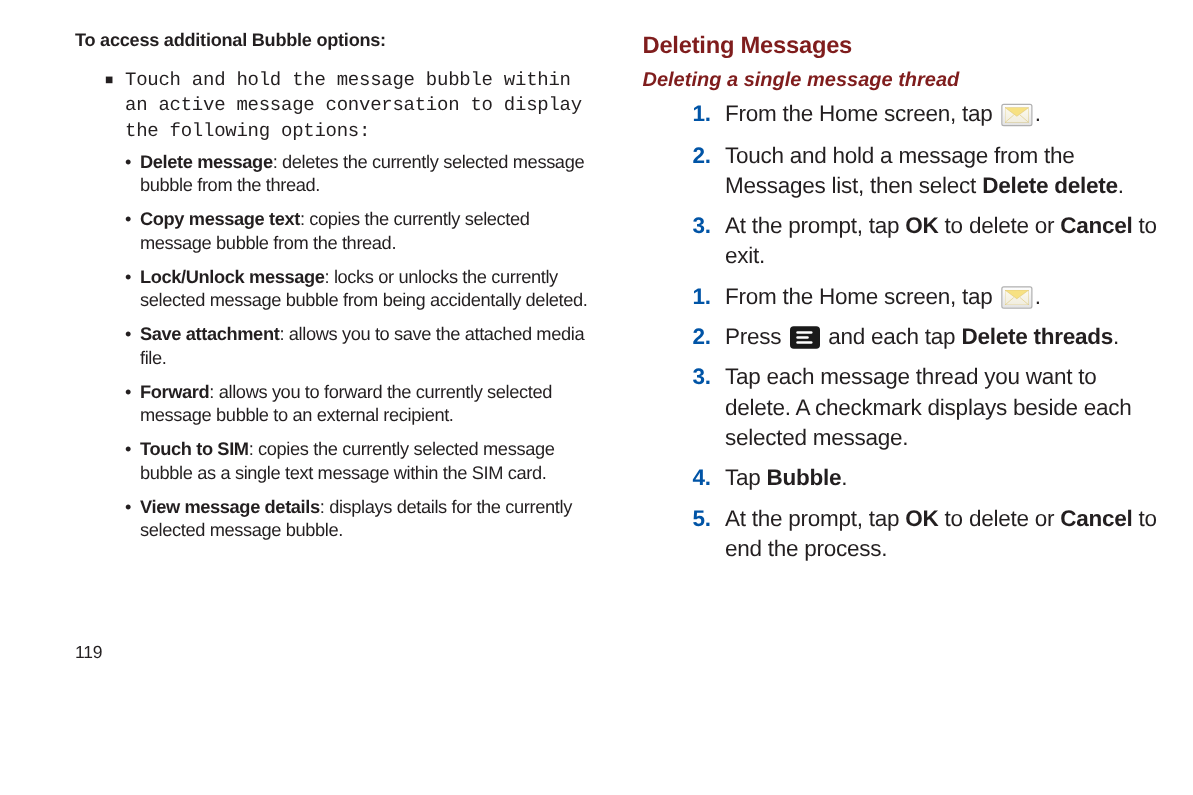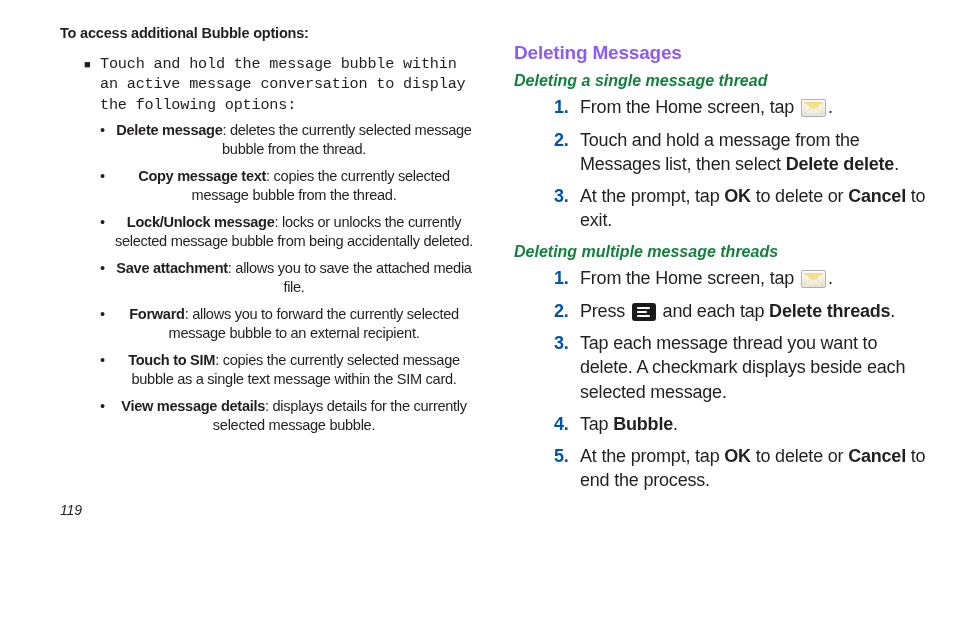--- a/index.html
+++ b/index.html
@@ -28,29 +28,29 @@
     flex: 0 0 416px;
   }
   .col-right {
     flex: 0 0 416px;
   }
   .condensed {
     font-stretch: condensed;
     letter-spacing: -0.2px;
   }
   .h1 {
-    color: #8b5cf6;
+    color: #7f1d1d;
     font-weight: 800;
     font-size: 19px;
-    margin: 16px 0 4px 0;
+    margin: 0 0 4px 0;
     letter-spacing: -0.2px;
     font-stretch: normal;
   }
   .h2 {
-    color: #15803d;
+    color: #7f1d1d;
     font-style: italic;
     font-weight: 700;
     font-size: 16px;
     margin: 2px 0 4px 0;
   }
   .intro {
     font-weight: 700;
     font-size: 14.5px;
     margin: 0 0 10px 0;
   }
@@ -80,21 +80,20 @@
   }
   .bullets .b {
     display: flex;
     margin-bottom: 8px;
   }
   .bullets .dot {
     flex: 0 0 12px;
   }
   .bullets .txt {
     flex: 1 1 auto;
-    text-align: center;
   }
   .bullets .txt b {
     font-weight: 700;
   }
   ol.steps {
     list-style: none;
     margin: 0 0 8px 0;
     padding: 0 0 0 40px;
     counter-reset: step;
   }
@@ -110,24 +109,23 @@
     content: counter(step) ".";
     position: absolute;
     left: 0;
     top: 0;
     font-weight: 700;
     color: #0054a6;
   }
   .pagenum {
     position: absolute;
     left: 60px;
-    bottom: 32px;
+    bottom: 21px;
     font-size: 14px;
     letter-spacing: -0.2px;
-    font-style: italic;
   }
   
   .icon {
     display: inline-block;
     vertical-align: -4px;
     margin: 0 2px;
   }
   .icon-msg {
     width: 25px;
     height: 18px;
@@ -226,21 +224,20 @@
               </svg></span><span>.</span>
         </li>
         <li>
           <span>Touch and hold a message from the Messages list, then select </span><b>Delete delete</b><span>.</span>
         </li>
         <li>
           <span>At the prompt, tap </span><b>OK</b><span> to delete or </span><b>Cancel</b><span> to exit.</span>
         </li>
       </ol>
 
-      <p class="h2">Deleting multiple message threads</p>
       <ol class="steps">
         <li>
           <span>From the Home screen, tap </span><span class="icon icon-msg"><svg viewBox="0 0 19 12">
                 <polygon points="0,0 19,0 9.5,7" fill="#f2d24a" stroke="#c9a93b" stroke-width="0.5"></polygon>
                 <polyline points="0,0 0,12 19,12 19,0" fill="none" stroke="#c9a93b" stroke-width="0.5"></polyline>
                 <polyline points="0,12 7,6" stroke="#c9a93b" stroke-width="0.5" fill="none"></polyline>
                 <polyline points="19,12 12,6" stroke="#c9a93b" stroke-width="0.5" fill="none"></polyline>
                 <rect x="0" y="0" width="19" height="12" fill="#fff7d6" opacity="0.4"></rect>
               </svg></span><span>.</span>
         </li>

